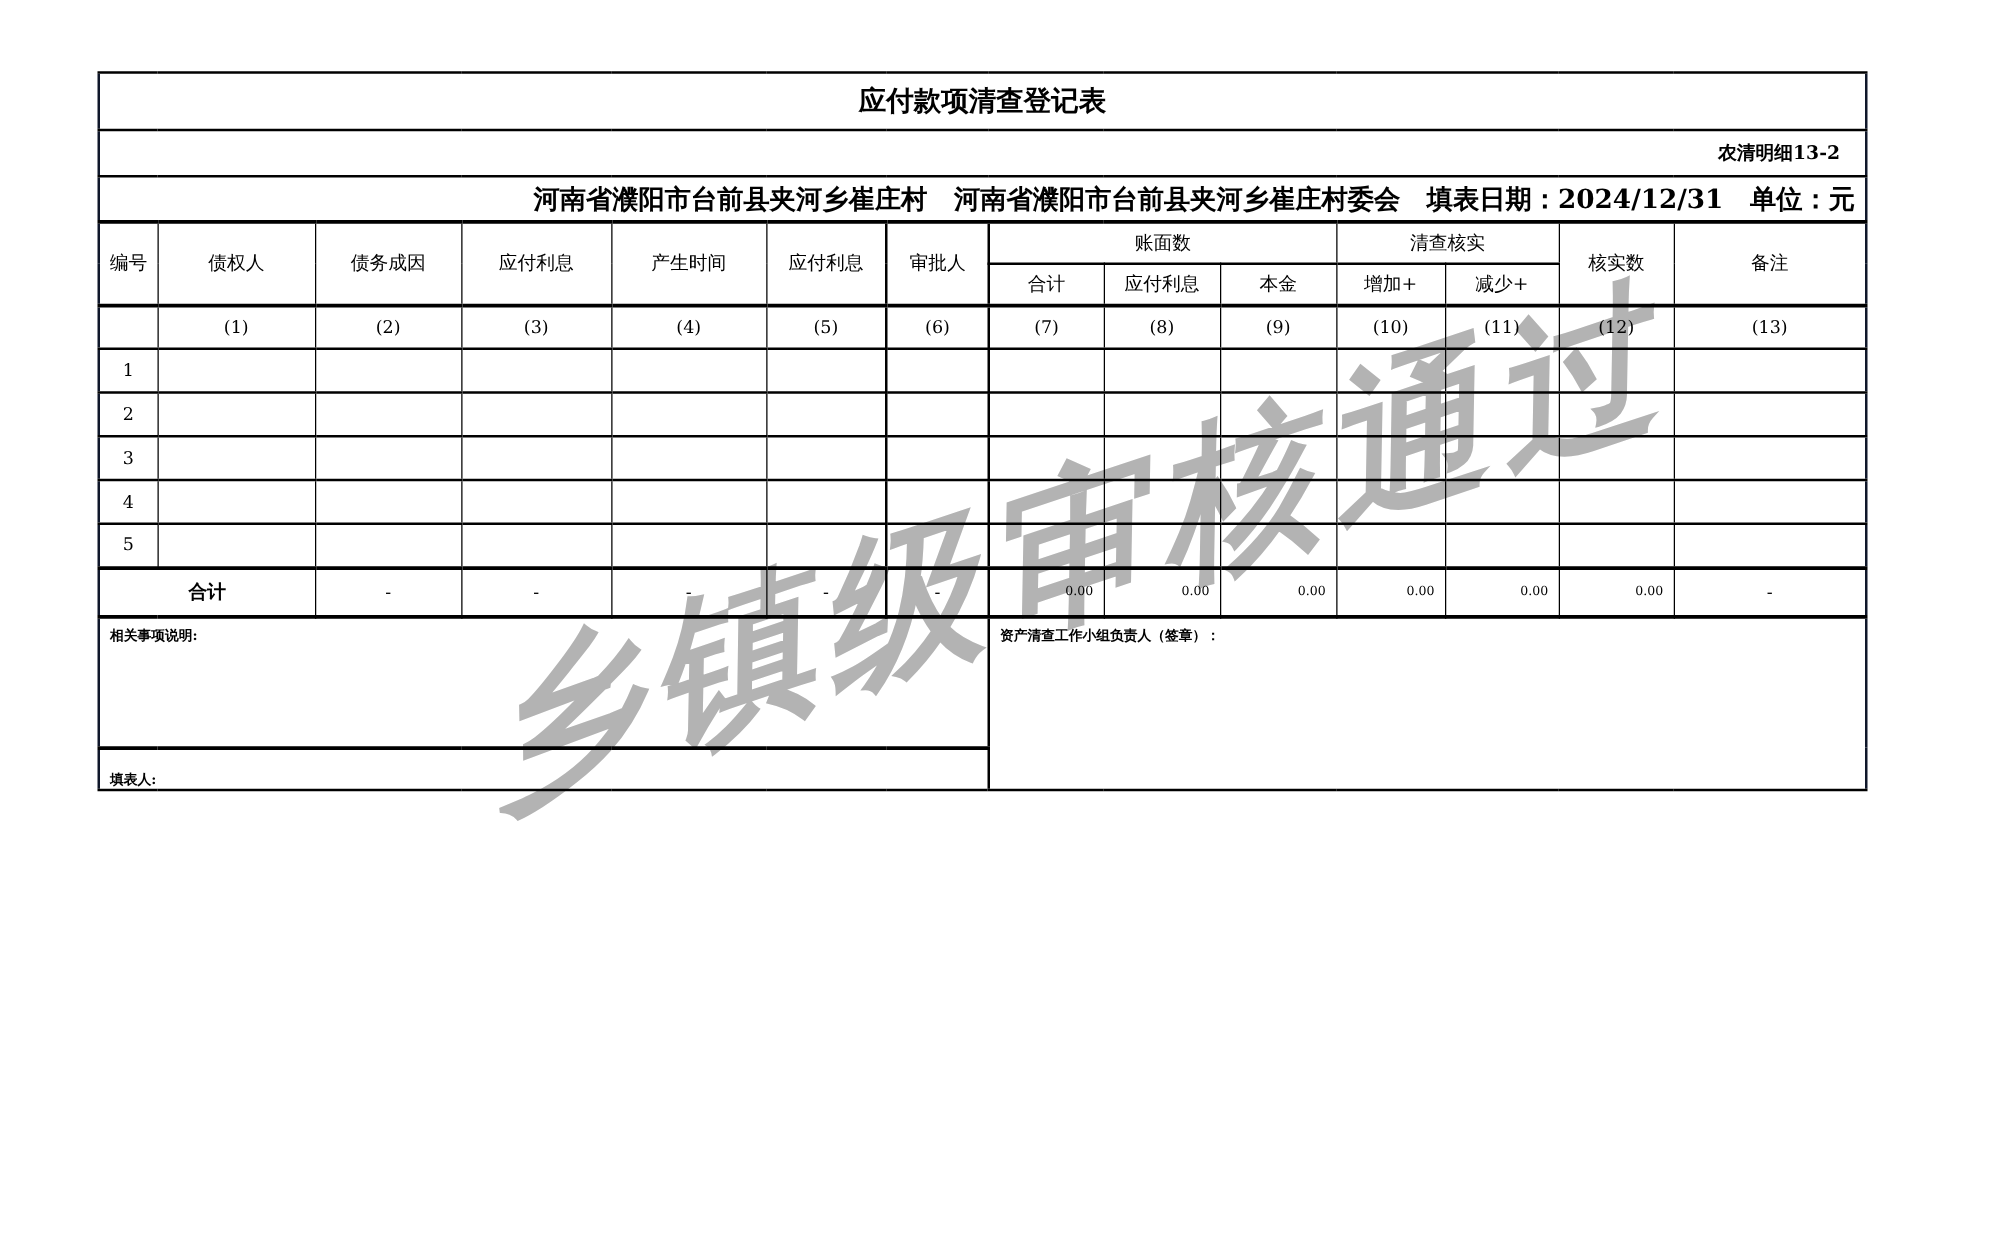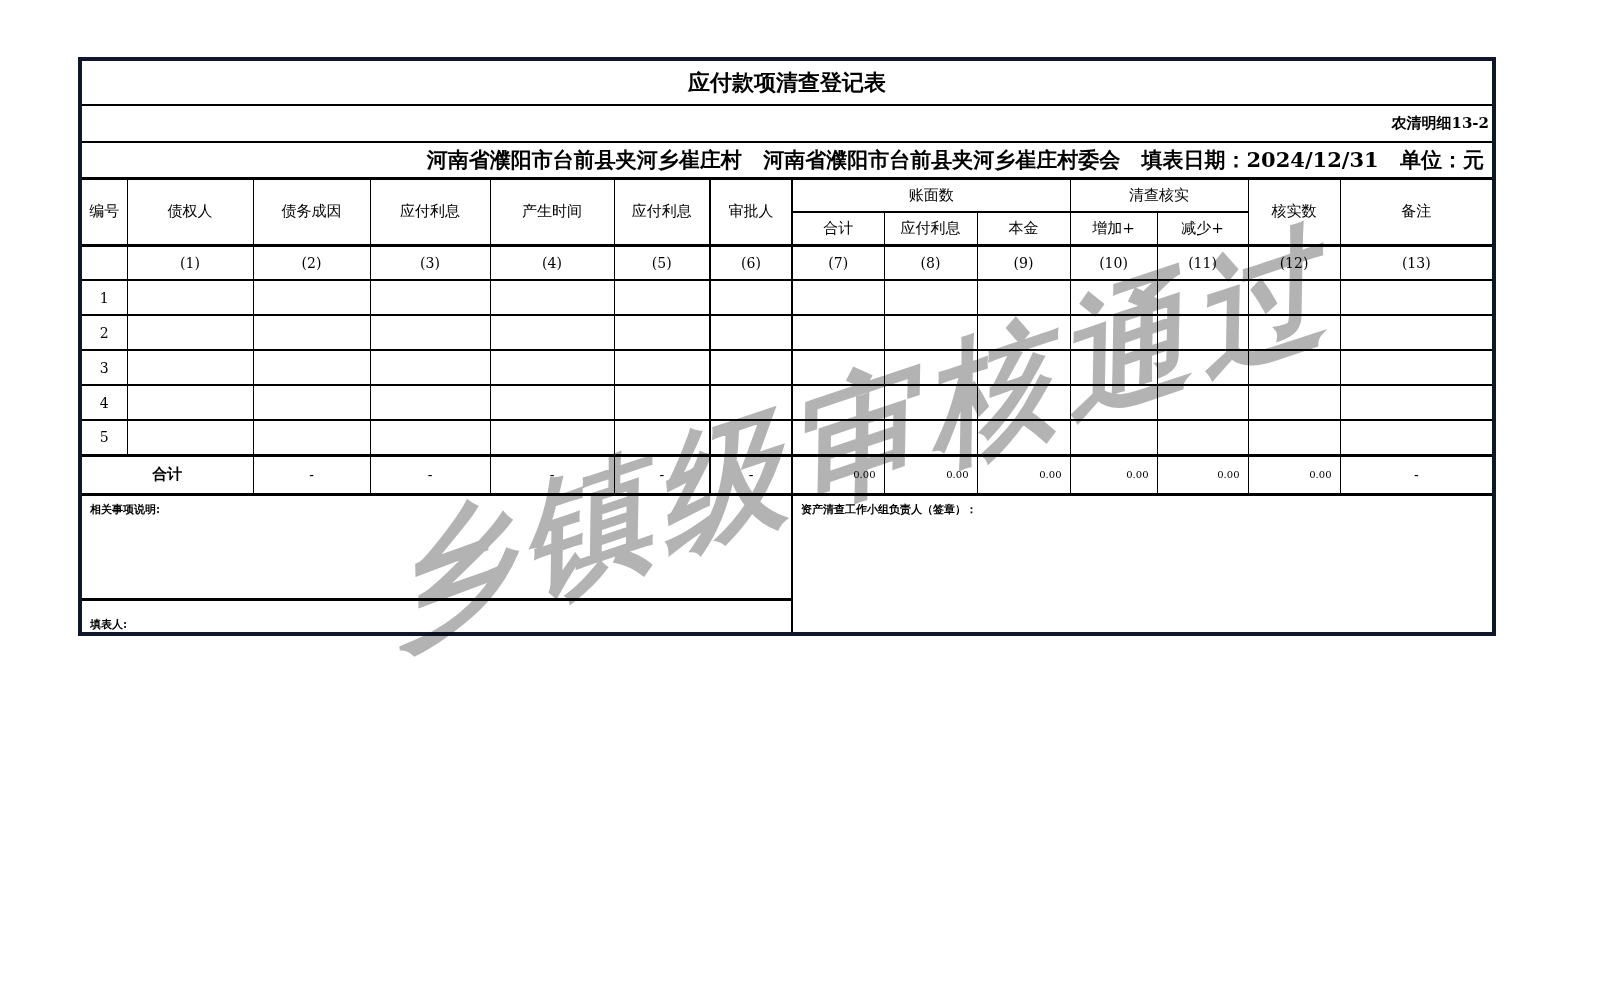--- a/index.html
+++ b/index.html
@@ -3,41 +3,41 @@
 <meta charset="utf-8">
 <style>
   html,body{margin:0;padding:0;}
   body{
     width:1600px;height:1000px;background:#ffffff;position:relative;
     font-family:"DejaVu Serif","Liberation Serif",serif;color:#000;
   }
   .form-table{
     position:absolute;left:78px;top:57px;
     border-collapse:collapse;table-layout:fixed;
-    border:4px solid #0f172a;
+    border:2px solid #0f172a;
   }
   .form-table td{
     border:1px solid #000;border-top-width:2px;border-bottom-width:2px;
     padding:0;font-size:14px;text-align:center;vertical-align:middle;overflow:hidden;
     white-space:nowrap;
   }
   tr.bt3 td{border-top-width:3px;}
   td.vr2{border-right-width:2px;}
   .r-title{height:46px;}
   .r-docnum{height:37px;}
   .r-meta{height:36px;}
   .r-head-a{height:34px;}
   .r-head-b{height:33px;}
   .r-nums{height:35px;}
   .r-data{height:35px;}
   .r-total{height:39px;}
   .r-notes{height:105px;}
   .r-preparer{height:33px;}
   td.cell-title{font-size:22px;font-weight:bold;text-align:center;}
-  td.cell-docnum{font-size:15px;font-weight:bold;text-align:right;padding-right:3px;}
+  td.cell-docnum{font-size:15px;font-weight:bold;text-align:right;padding-right:20px;}
   td.cell-meta{font-size:21px;font-weight:bold;text-align:right;padding-right:8px;}
   td.hdr{font-size:15px;font-weight:normal;}
   td.num{font-size:14px;font-weight:normal;}
   td.cell-total-label{font-size:15px;font-weight:bold;}
   td.money{text-align:right;padding-right:8px;font-size:10px;}
   td.dash{font-size:14px;}
   td.cell-notes,td.cell-leader,td.cell-preparer{
     text-align:left;vertical-align:top;padding:6px 8px;
     font-size:11px;font-weight:bold;white-space:normal;
   }

